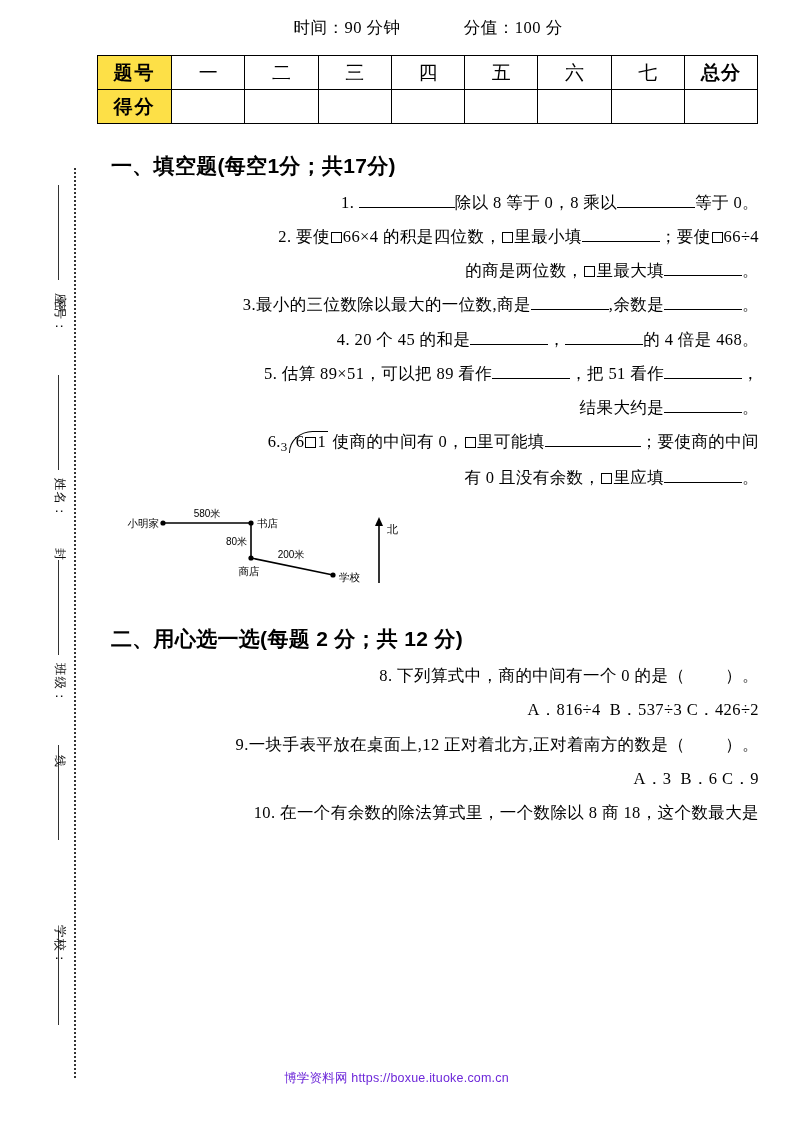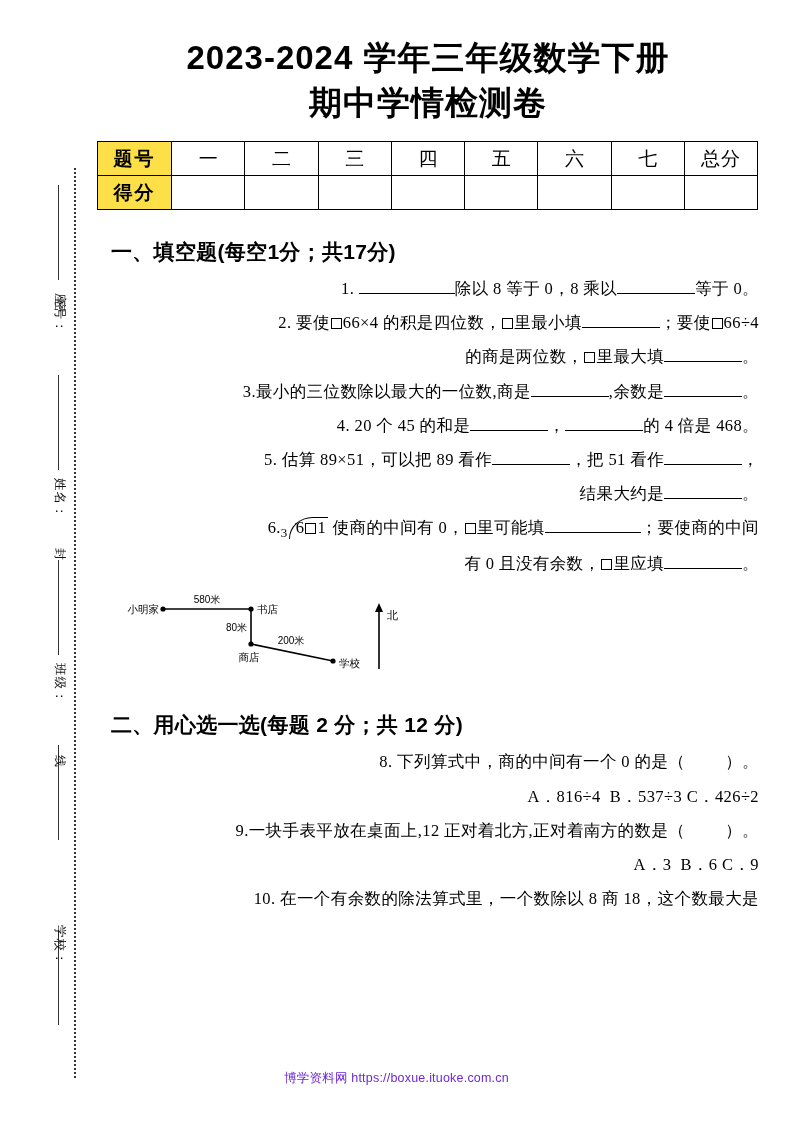--- a/index.html
+++ b/index.html
@@ -98,21 +98,21 @@
     font-size: 19px;
     font-family: "Liberation Serif", serif;
   }
   table.score td.hdr {
     background: #fde047;
     width: 74px;
     font-weight: bold;
     letter-spacing: 2px;
     font-size: 19px;
   }
-  table.score td.tot { font-weight: normal; letter-spacing: 1px; margin-top: 20px; }
+  table.score td.tot { font-weight: bold; letter-spacing: 1px; margin-top: 20px; }
 
   
   .sec-head {
     font-family: "Liberation Sans", sans-serif;
     font-weight: bold;
     font-size: 21px;
     margin: 28px 0 6px 14px;
     letter-spacing: 0.3px;
   }
   .q {
@@ -184,25 +184,26 @@
   <div class="seal-label" style="left:68px;top:663px;">班级：</div>
   <div class="seal-label" style="left:68px;top:925px;">学校：</div>
 
   <div class="seal-char" style="top:300px;">密</div>
   <div class="seal-char" style="top:548px;">封</div>
   <div class="seal-char" style="top:755px;">线</div>
 </div>
 
 <div id="sheet">
 
-  <h1 class="title">
-    <span class="title-line1">2023-2024 学年三年级数学下册</span>
-    <span class="title-line2">期中学情检测卷</span>
-  </h1>
-
+
+  <div class="meta-row">
+    <span>时间：90 分钟</span>
+    <span class="gap"></span>
+    <span>分值：100 分</span>
+  </div>
 
   <table class="score">
     <tbody>
         <tr>
       <td class="hdr">题号</td>
       <td>一</td>
       <td>二</td>
       <td>三</td>
       <td>四</td>
       <td>五</td>

